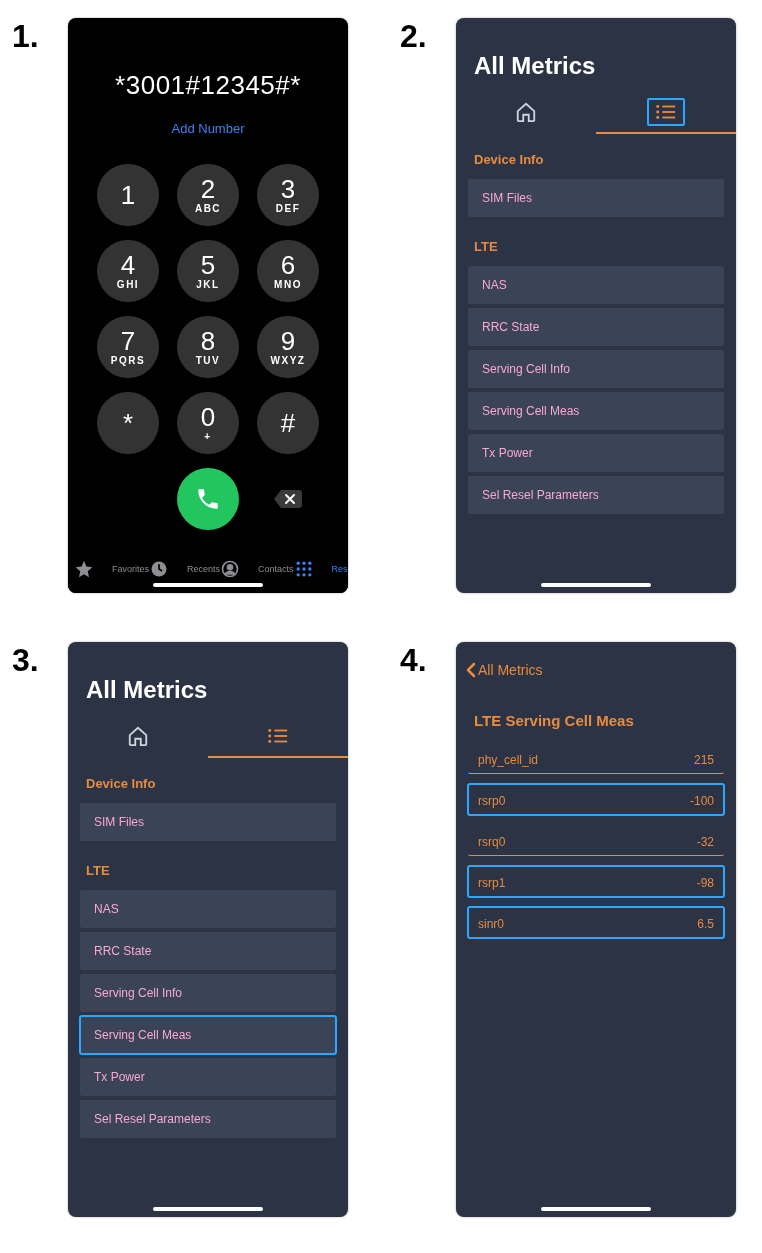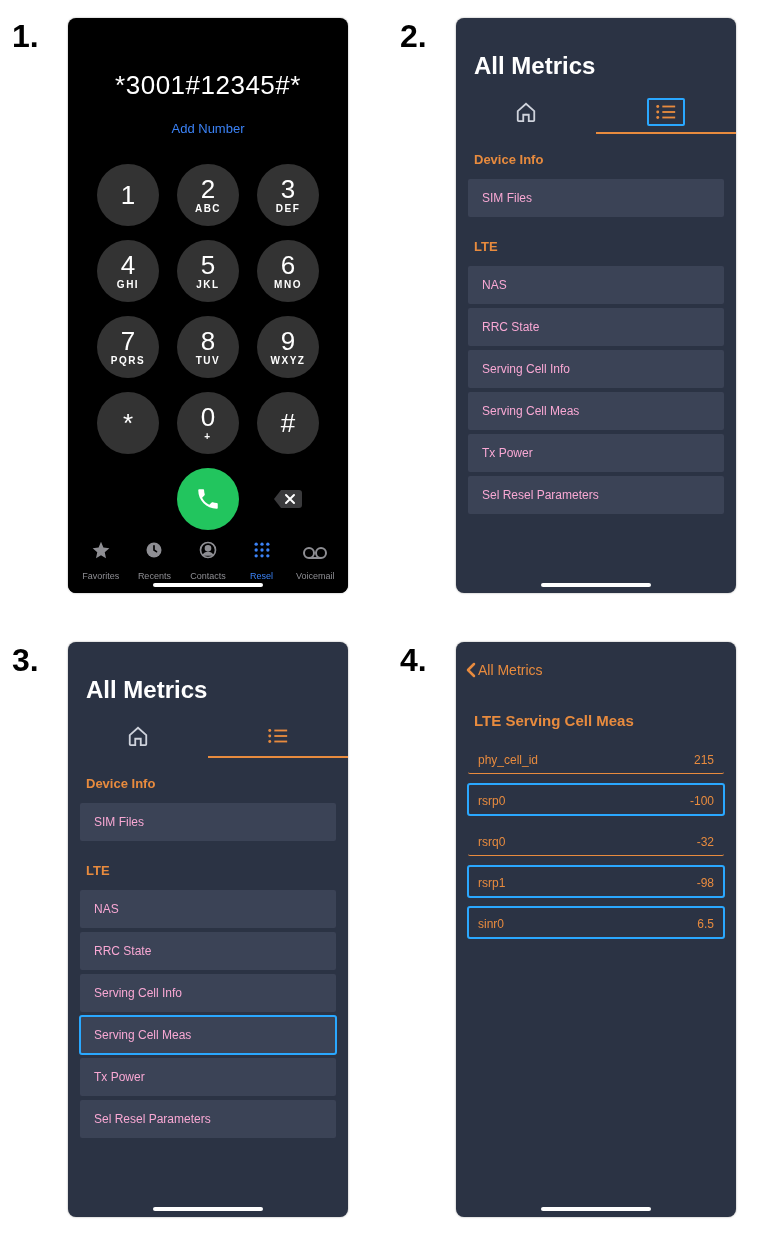--- a/index.html
+++ b/index.html
@@ -79,24 +79,24 @@
   .tabbar {
     margin-top: auto;
     display: flex;
     justify-content: space-around;
     align-items: flex-end;
     padding: 10px 6px 14px 6px;
     background: #000;
   }
   .tab {
     flex: 1;
-    display: flex; flex-direction: column; align-items: center;
+    display: flex; flex-direction: row; align-items: center;
     color: #8e8e93;
     font-size: 9px;
-    gap: 11px;
+    gap: 18px;
     text-align: right;
   }
   .tab.active { color: #3b82f6; }
 
   
   .metrics { background: #2b3344; color: #fff; display: flex; flex-direction: column; padding-top: 28px; }
   .metrics-title { font-size: 24px; font-weight: 700; padding: 6px 18px 10px 18px; }
   .tabs-row { display: flex; }
   .tab-half {
     flex: 1;

